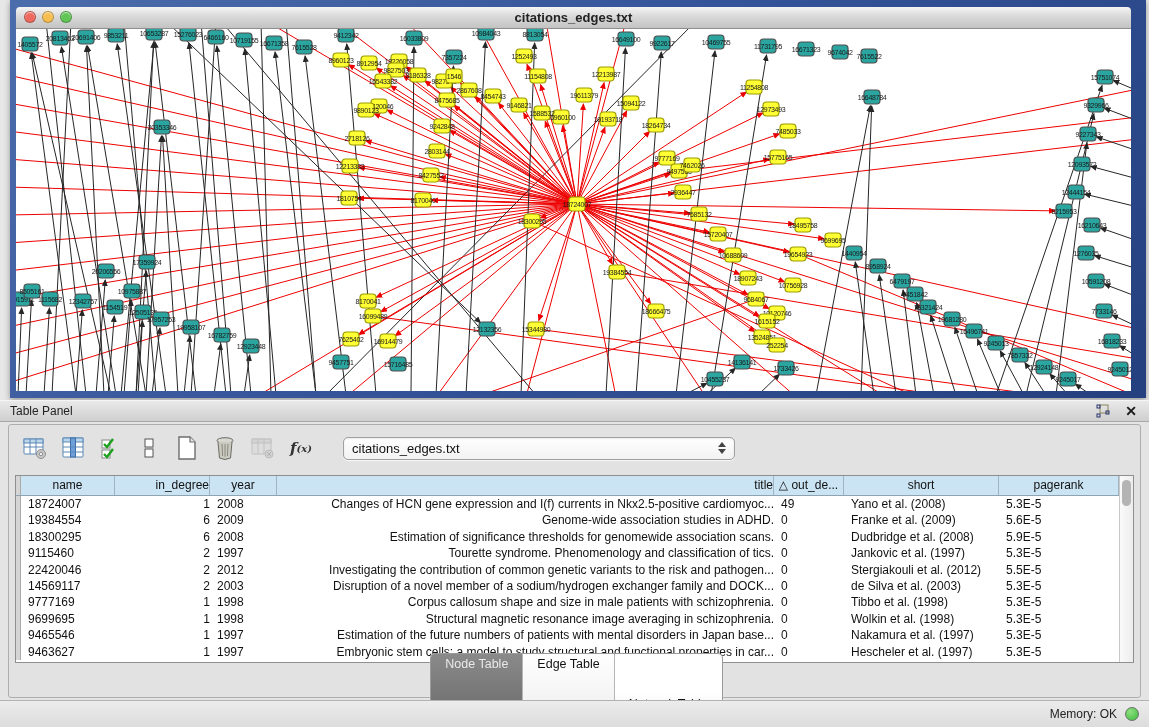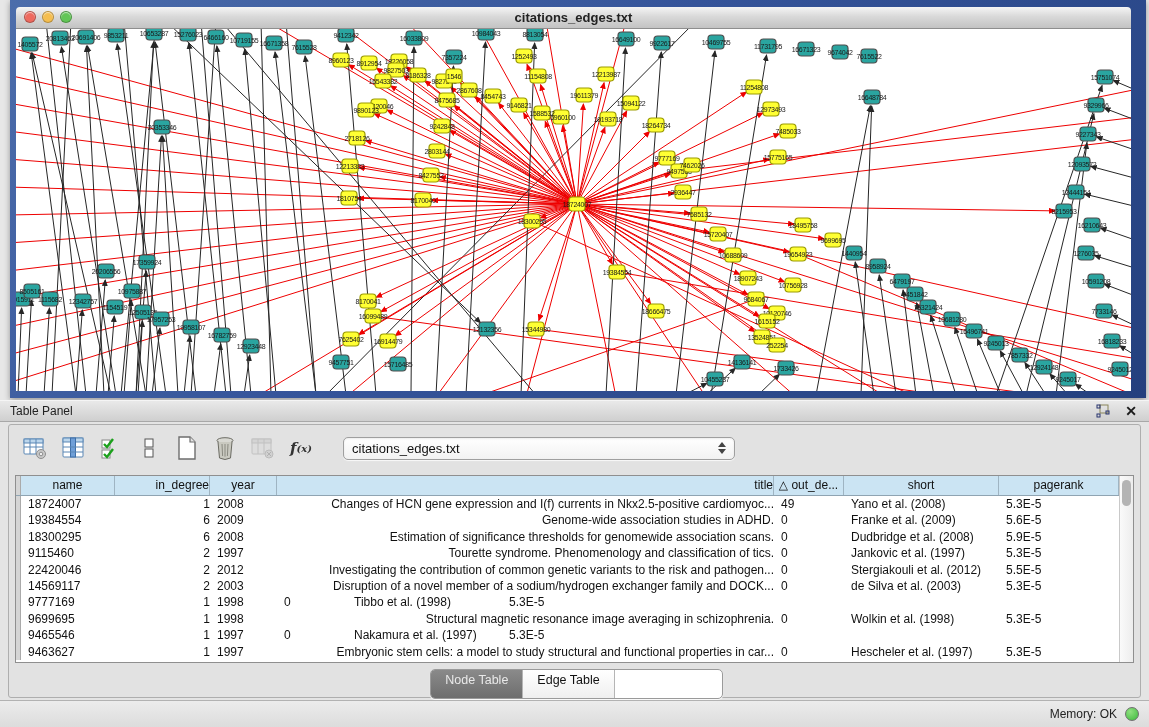--- a/index.html
+++ b/index.html
@@ -49,21 +49,21 @@
   .thead { display:flex; height:20px; background:#cbe4f3; border-bottom:1px solid #8fa4b2; }
   .th { font-size:12px; color:#111; text-align:center; line-height:19px; border-right:1px solid #9fb4c2;
     overflow:hidden; white-space:nowrap; }
   .rowstrip { width:5px; background:#d5d5d5; border-right:1px solid #aaa; }
   .trow { display:flex; height:16.4px; }
   .td { font-size:12px; color:#111; line-height:16px; padding-left:7px; white-space:nowrap; overflow:hidden; }
   .w0{width:94px;} .w1{width:95px;text-align:right;} .w2{width:67px;} .w3{width:497px;text-align:right;} .w4{width:70px;} .w5{width:155px;} .w6{flex:1;}
   .vscroll { width:14px; background:linear-gradient(90deg,#fafafa,#ededed); border-left:1px solid #c9c9c9; position:relative; }
   .vthumb { position:absolute; left:2px; top:4px; width:9px; height:26px; background:#b4b4b4; border-radius:5px; }
 
-  .tabsrow { position:absolute; left:4px; right:0; top:244px; height:30px; display:flex; justify-content:center; }
+  .tabsrow { position:absolute; left:4px; right:0; top:244px; height:30px; display:flex; align-items:center; justify-content:center; }
   .seg { display:flex; border:1px solid #9a9a9a; border-radius:5px; overflow:hidden; background:#fff;
     box-shadow:0 1px 1px rgba(255,255,255,.9); }
   .seg-btn { font-size:12.5px; padding:3px 14px; color:#111; background:linear-gradient(#ffffff,#efefef);
     border-right:1px solid #b5b5b5; }
   .seg-btn:last-child { border-right:none;margin-top:40px; }
   .seg-btn.active { background:linear-gradient(#8a8a8a,#6e6e6e); color:#e9e9e9; }
 
   .statusbar { position:absolute; left:0; bottom:0; width:1149px; height:27px; background:linear-gradient(#ececec,#dcdcdc);
     border-top:1px solid #b2b2b2; display:flex; align-items:center; justify-content:flex-end; padding:0 10px; gap:8px; }
   .mem-label { font-size:12px; color:#222; }
@@ -939,39 +939,41 @@
               <div class="td w3">Disruption of a novel member of a sodium/hydrogen exchanger family and DOCK...</div>
               <div class="td w4">0</div>
               <div class="td w5">de Silva et al. (2003)</div>
               <div class="td w6">5.3E-5</div>
             </div>
             <div class="trow">
               <div class="rowstrip"></div>
               <div class="td w0">9777169</div>
               <div class="td w1">1</div>
               <div class="td w2">1998</div>
+              <div class="td w3">Corpus callosum shape and size in male patients with schizophrenia.</div>
               <div class="td w4">0</div>
               <div class="td w5">Tibbo et al. (1998)</div>
               <div class="td w6">5.3E-5</div>
             </div>
             <div class="trow">
               <div class="rowstrip"></div>
               <div class="td w0">9699695</div>
               <div class="td w1">1</div>
               <div class="td w2">1998</div>
               <div class="td w3">Structural magnetic resonance image averaging in schizophrenia.</div>
               <div class="td w4">0</div>
               <div class="td w5">Wolkin et al. (1998)</div>
               <div class="td w6">5.3E-5</div>
             </div>
             <div class="trow">
               <div class="rowstrip"></div>
               <div class="td w0">9465546</div>
               <div class="td w1">1</div>
               <div class="td w2">1997</div>
+              <div class="td w3">Estimation of the future numbers of patients with mental disorders in Japan base...</div>
               <div class="td w4">0</div>
               <div class="td w5">Nakamura et al. (1997)</div>
               <div class="td w6">5.3E-5</div>
             </div>
             <div class="trow">
               <div class="rowstrip"></div>
               <div class="td w0">9463627</div>
               <div class="td w1">1</div>
               <div class="td w2">1997</div>
               <div class="td w3">Embryonic stem cells: a model to study structural and functional properties in car...</div>

